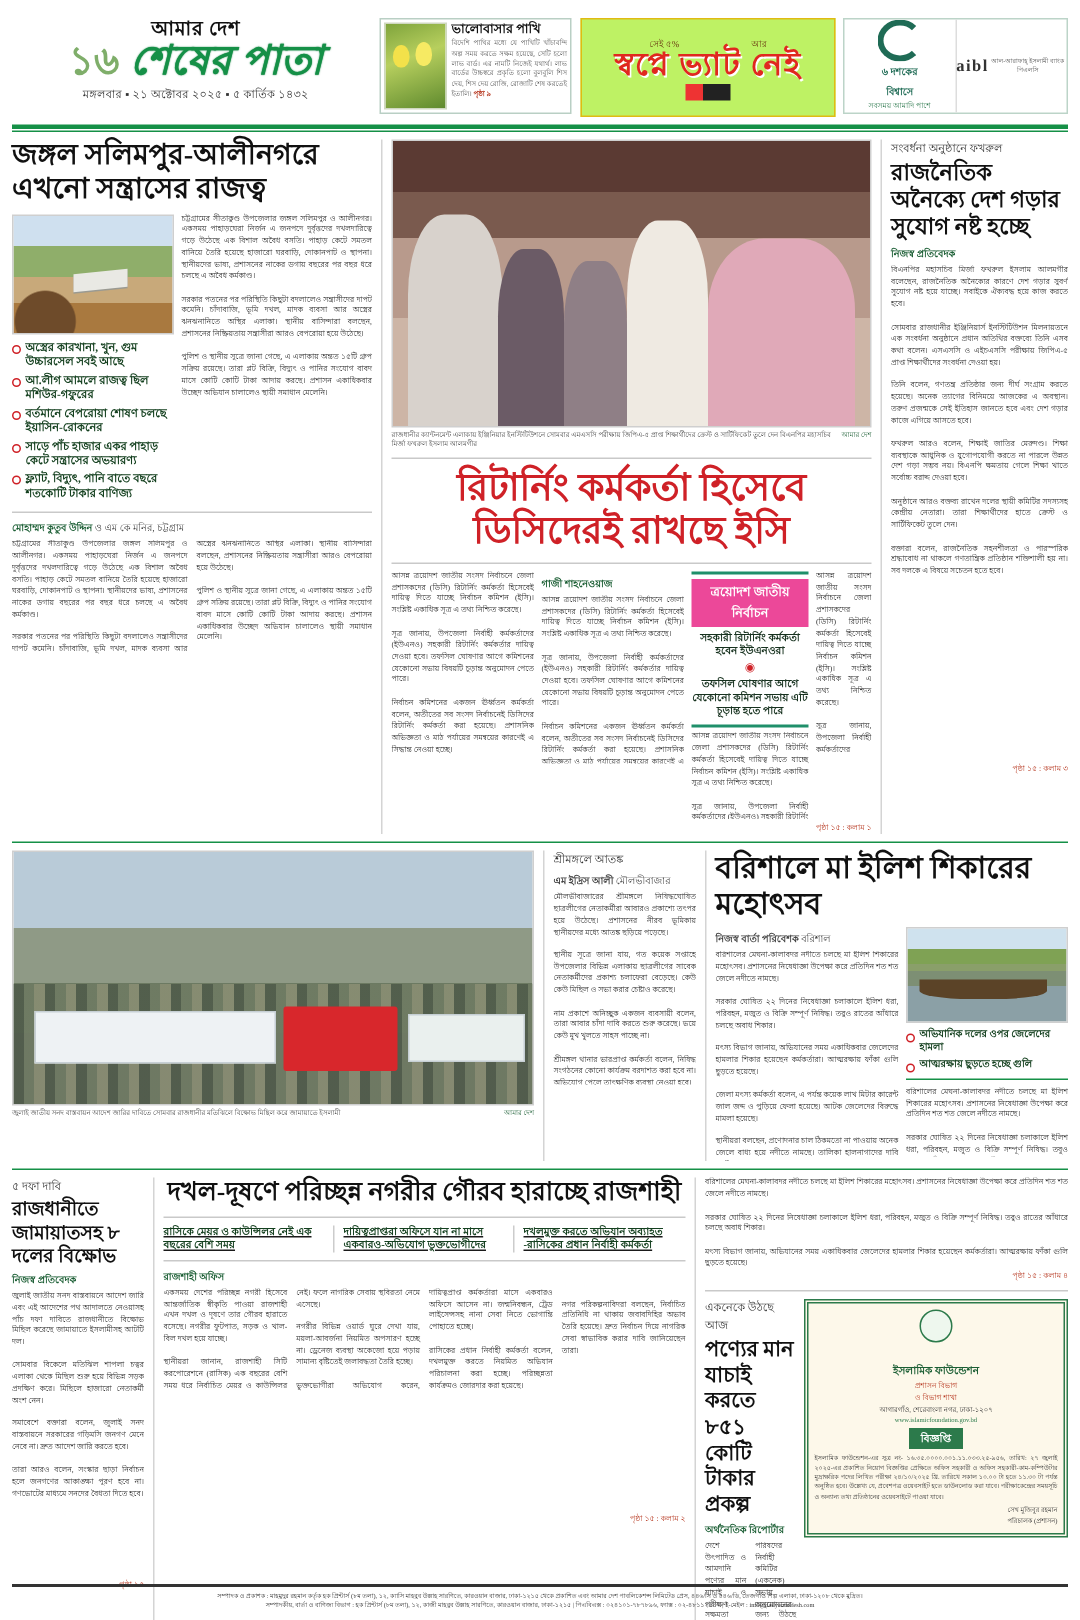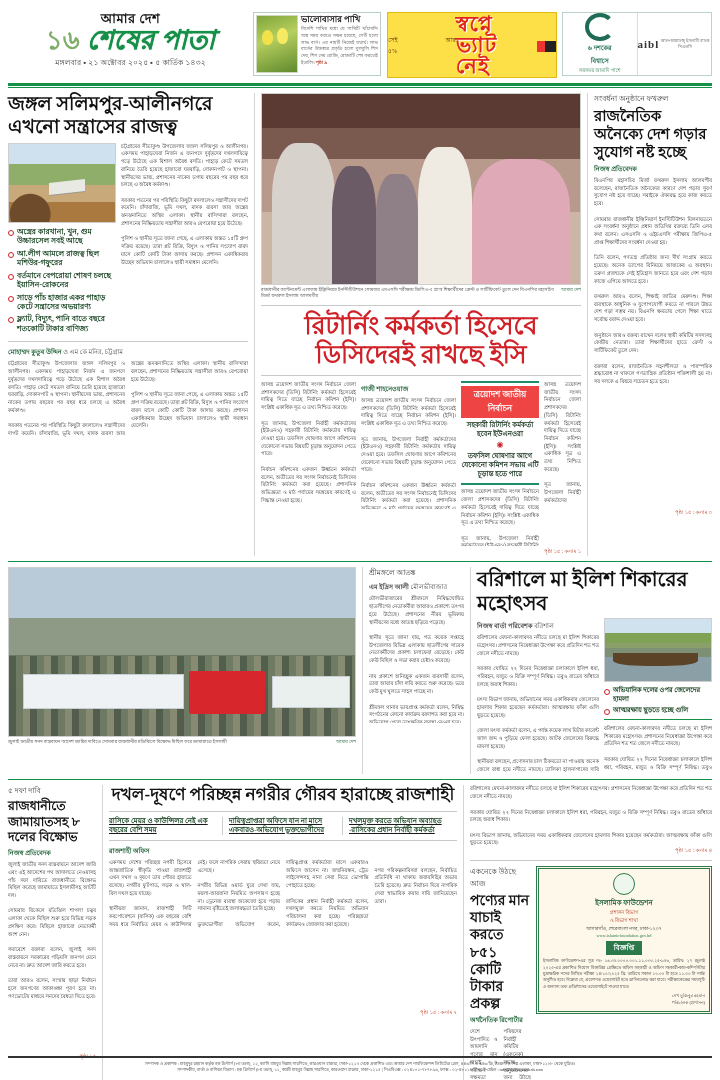--- a/index.html
+++ b/index.html
@@ -17,21 +17,21 @@
 
   .teaser{width:128px;flex:0 0 128px;border:1px solid #b9cfc4;box-sizing:border-box;display:flex;gap:3px;padding:2px;background:#fff;height:64px;}
   .teaser-img{width:40px;flex:0 0 40px;background:linear-gradient(160deg,#7fa43c 0%,#b7cf5e 40%,#5f8a2e 100%);position:relative;overflow:hidden;border:1px solid #cfd8c0;}
   .teaser-img:before{content:"";position:absolute;left:5px;top:14px;width:11px;height:15px;border-radius:50% 50% 45% 45%;background:#f3e14a;}
   .teaser-img:after{content:"";position:absolute;left:20px;top:12px;width:11px;height:16px;border-radius:50% 50% 45% 45%;background:#f6ea63;}
   .teaser-txt{flex:1;min-width:0;}
   .teaser-h{font-size:8.5px;font-weight:bold;line-height:1.1;color:#111;}
   .teaser-b{font-size:4.6px;line-height:1.45;color:#555;text-align:justify;margin-top:2px;}
   .teaser-b b{color:#b5341c;}
 
-  .ad-yellow{flex:1;margin-left:6px;background:#fde047;height:64px;position:relative;display:flex;flex-direction:row;align-items:center;justify-content:center;border:1px solid #e0bb12;}
+  .ad-yellow{flex:1;margin-left:6px;background:#bef264;height:64px;position:relative;display:flex;flex-direction:column;align-items:center;justify-content:center;border:1px solid #e0bb12;}
   .ad-y-top{font-size:6px;color:#6a3b12;display:flex;gap:48px;margin-bottom:-2px;}
   .ad-y-main{font-size:21px;font-weight:bold;color:#e0281f;letter-spacing:1px;text-shadow:1px 1px 0 #fff;line-height:1;}
   .ad-y-logo{width:30px;height:11px;margin-top:2px;background:linear-gradient(90deg,#e33 0 40%,#222 40% 100%);}
   .ad-bank{width:150px;flex:0 0 150px;margin-left:5px;height:64px;border:1px solid #bcd4c8;display:flex;box-sizing:border-box;background:#fff;}
   .ad-bank-l{flex:1;display:flex;flex-direction:column;align-items:center;justify-content:center;border-right:1px solid #ddd;}
   .ad-bank-mark{width:22px;height:22px;border-radius:50%;border:4px solid #1f6b55;border-right-color:transparent;}
   .ad-bank-t1{font-size:6.5px;color:#1f6b55;font-weight:bold;margin-top:2px;}
   .ad-bank-t2{font-size:5px;color:#2f7a4f;}
   .ad-bank-r{flex:1;display:flex;flex-direction:row;align-items:center;justify-content:space-between;}
   .ad-bank-r1{font-size:11px;font-weight:bold;color:#333;letter-spacing:1px;}
@@ -58,21 +58,21 @@
 
   .photo{position:relative;border:1px solid #cfcfcf;overflow:hidden;background:#dfe4dd;}
   .cap{font-size:4.6px;color:#444;line-height:1.4;margin-top:2px;}
   .cap .credit{float:right;color:#1b5e34;}
 
   .bullets{margin:4px 0 0;padding:0;list-style:none;}
   .bullets li{font-size:7.6px;font-weight:bold;line-height:1.25;color:#14401f;padding-left:9px;position:relative;margin-bottom:3px;}
   .bullets li:before{content:"";position:absolute;left:0;top:3px;width:4px;height:4px;border-radius:50%;border:1.4px solid #cf2127;}
 
   .callout{border-top:2px solid #1f8f6a;border-bottom:2px solid #1f8f6a;padding:3px 0 4px;text-align:center;}
-  .callout-h{background:#ef4444;color:#fff;font-size:8.5px;font-weight:bold;padding:2px 4px;display:block;}
+  .callout-h{background:#ec4899;color:#fff;font-size:8.5px;font-weight:bold;padding:2px 4px;display:block;}
   .callout-l{font-size:7px;font-weight:bold;color:#17321f;line-height:1.3;margin-top:3px;}
   .callout-o{color:#cf2127;font-size:8px;margin:1px 0;}
 
   
   .ph-hill{background:
      radial-gradient(circle at 20% 90%,#6e4b2a 0 18%,transparent 19%),
      linear-gradient(#cfe0ef 0 26%,#8fae6a 26% 52%,#c8a97a 52% 74%,#a9793f 74% 100%);}
   .ph-hill:after{content:"";position:absolute;left:38%;top:48%;width:34%;height:16%;background:#e9e9e4;transform:skewY(-6deg);box-shadow:0 1px 0 #9a9a92;}
   .ph-rally{background:
      linear-gradient(#b9cbd8 0 30%,#8f9a86 30% 52%,#6c7a62 52% 72%,#6a6d63 72% 100%);position:relative;}
@@ -86,21 +86,21 @@
   .ph-award .p1,.ph-award .p2,.ph-award .p3,.ph-award .p4,.ph-award .p5{position:absolute;bottom:0;border-radius:38% 38% 0 0;}
   .ph-award .p1{left:3%;width:20%;height:74%;background:#d8d2cc;}
   .ph-award .p2{left:22%;width:14%;height:62%;background:#6b5b66;}
   .ph-award .p3{left:36%;width:13%;height:58%;background:#8f7f86;}
   .ph-award .p4{left:49%;width:17%;height:72%;background:#efeae2;}
   .ph-award .p5{left:66%;width:31%;height:66%;background:#e0a9b8;}
 
   
   .ad-notice{border:3px double #2c7a4b;background:#fdf8ea;padding:4px;box-sizing:border-box;}
   .ad-n-seal{width:20px;height:20px;border-radius:50%;border:1.5px solid #2c7a4b;margin:0 auto;background:#eef7ee;}
-  .ad-n-t1{font-size:7px;font-weight:bold;color:#1b5e34;text-align:center;margin-top:2px;}
+  .ad-n-t1{font-size:7px;font-weight:bold;color:#1b5e34;text-align:center;margin-top:13px;}
   .ad-n-t2{font-size:5px;color:#b5341c;text-align:center;}
   .ad-n-t3{font-size:4.6px;color:#333;text-align:center;}
   .ad-n-t4{font-size:4.4px;color:#2c7a4b;text-align:center;}
   .ad-n-badge{display:block;margin:3px auto;background:#2c7a4b;color:#fff;font-size:7px;font-weight:bold;padding:1px 8px;width:fit-content;}
   .ad-n-body{font-size:4.2px;line-height:1.5;text-align:justify;color:#333;}
   .ad-n-sign{font-size:4.4px;text-align:right;color:#333;margin-top:3px;}
 
   .footer{position:absolute;left:8px;right:8px;bottom:6px;border-top:2px solid #333;padding-top:3px;}
   .footer p{margin:0;font-size:4.2px;line-height:1.6;text-align:center;color:#333;}
 </style>

